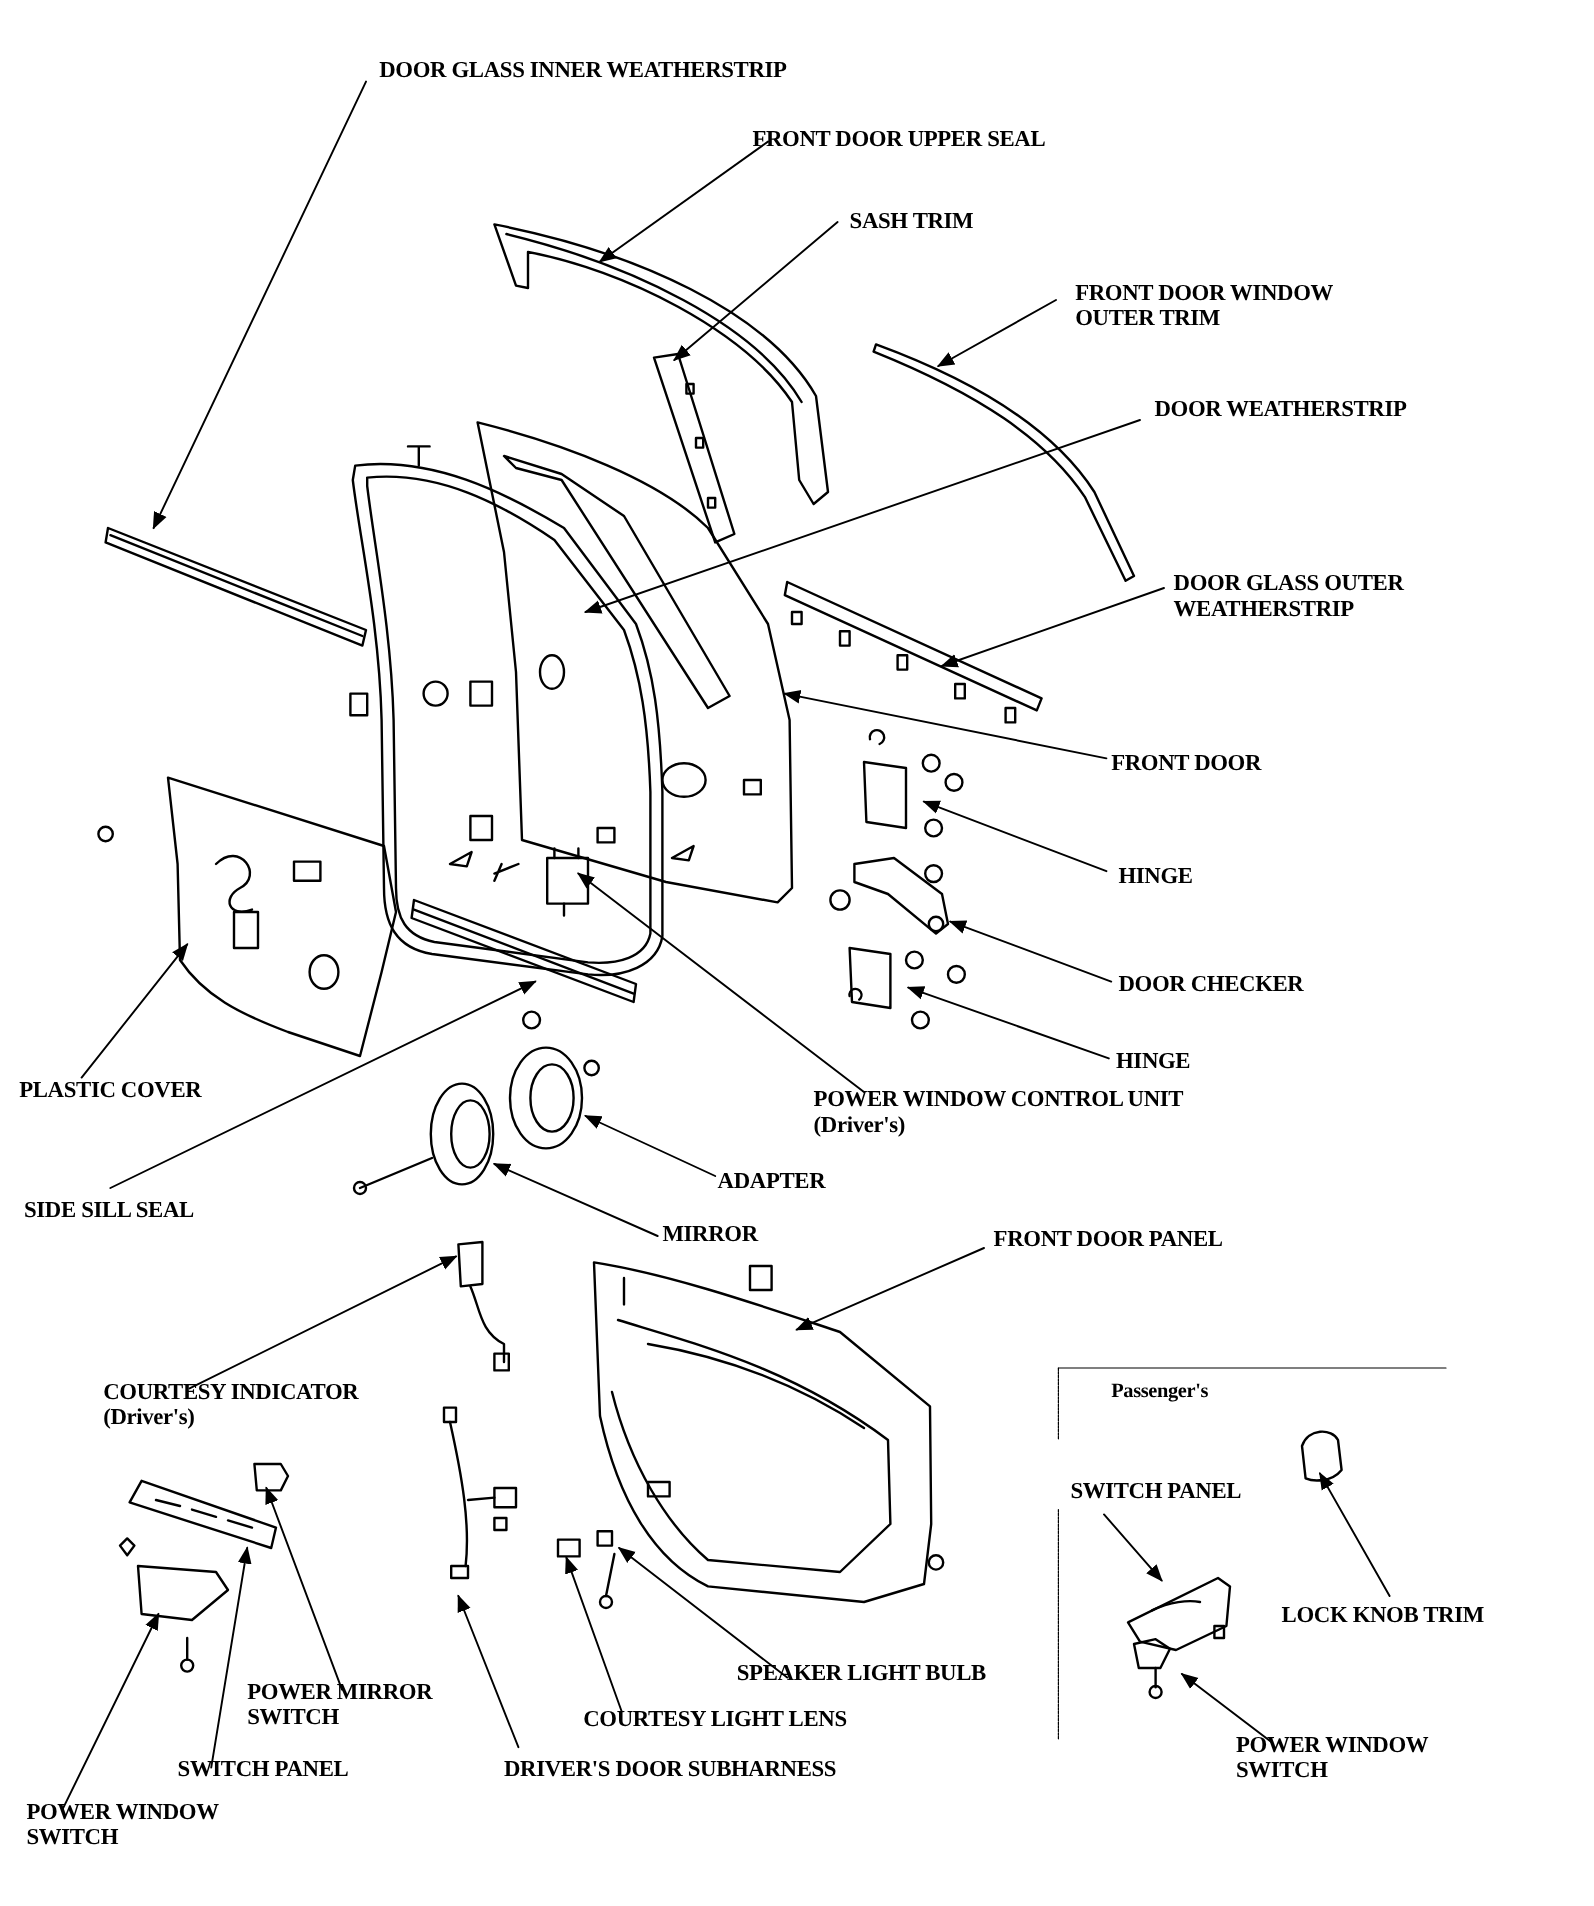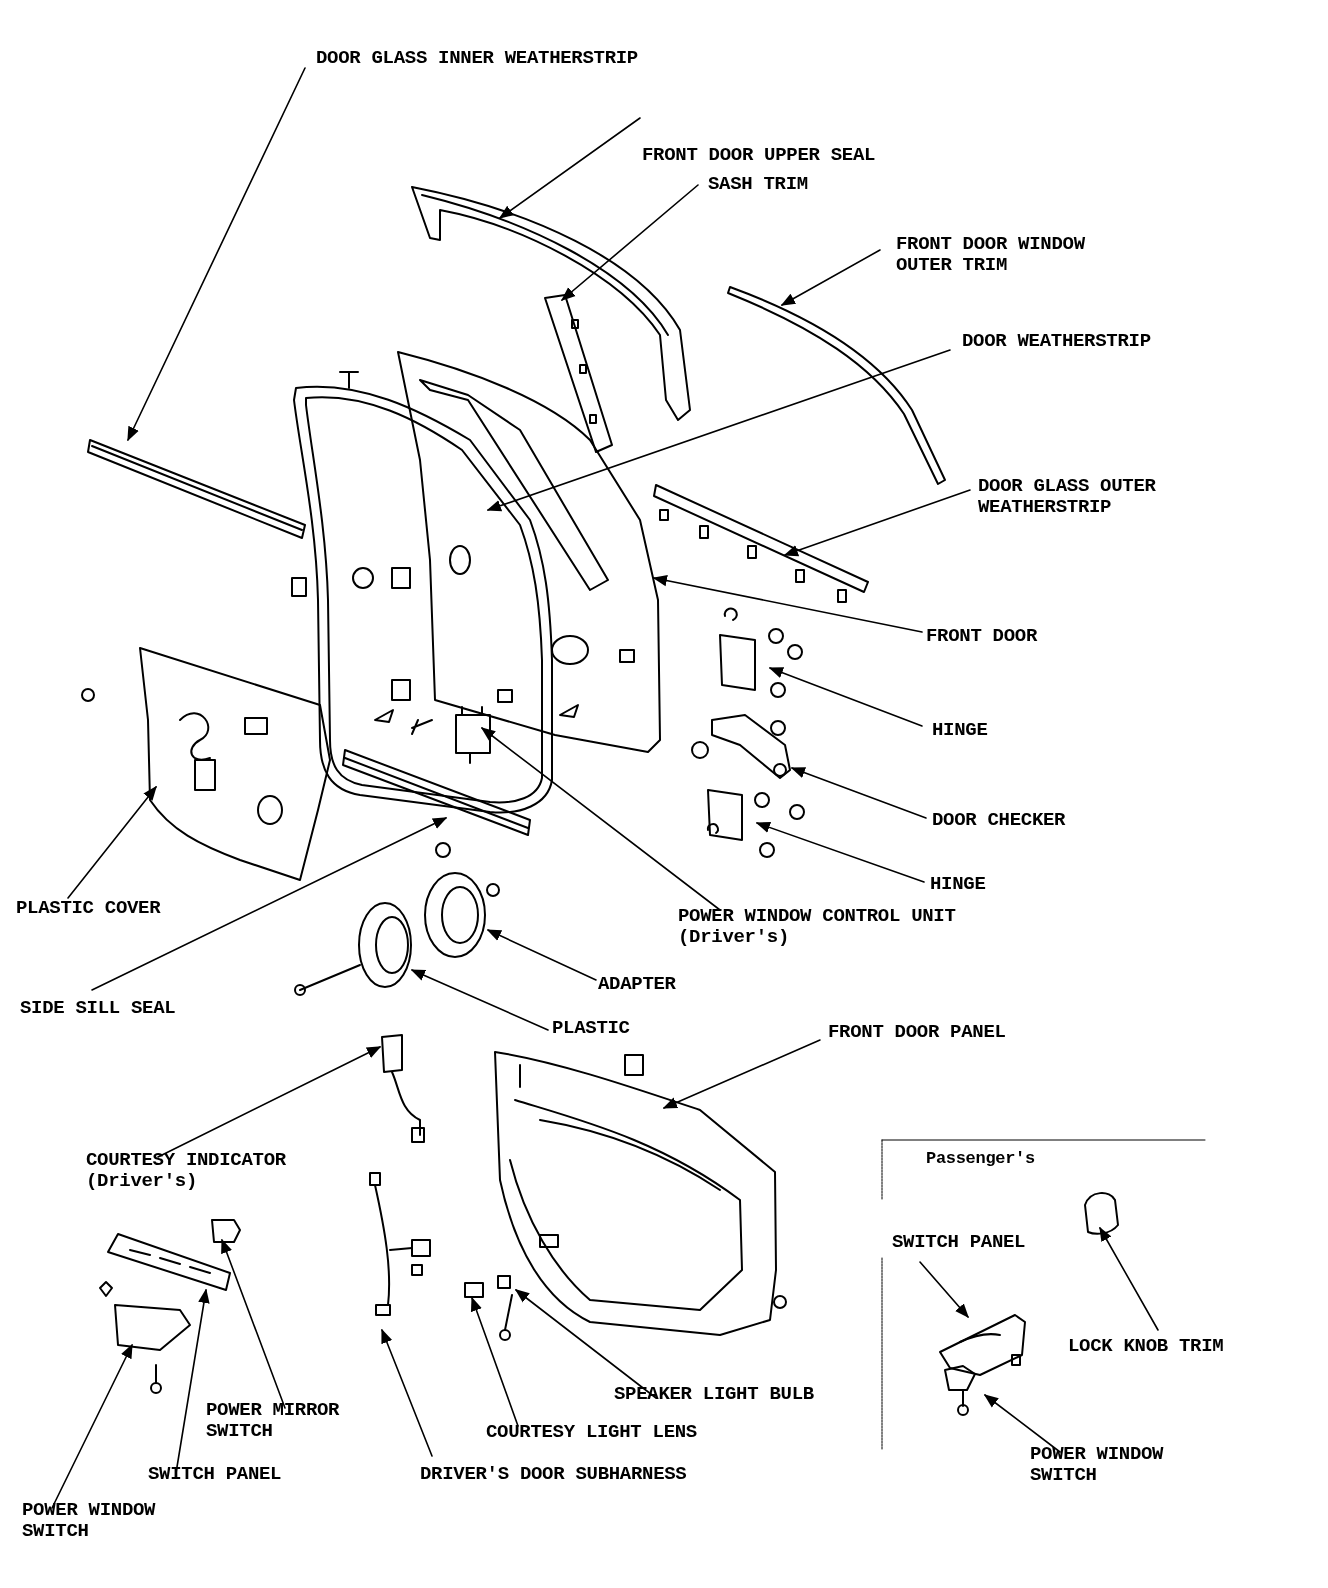--- a/index.html
+++ b/index.html
@@ -1,18 +1,18 @@
 <!DOCTYPE html>
 <html><head>
 <meta charset="utf-8">
 <style>
   html, body { margin: 0; padding: 0; background: #ffffff; }
   body { width: 1328px; height: 1588px; position: relative; overflow: hidden; font-family: "Liberation Sans", sans-serif; }
   #diagram { position: absolute; left: 0; top: 0; width: 1328px; height: 1588px; }
-  .lbl { position: absolute; font-family: Liberation Mono, monospace; font-weight: bold; font-size: 19px; line-height: 21px; color: #000; letter-spacing: -0.3px; white-space: pre; }
+  .lbl { position: absolute; font-family: Liberation Serif, serif; font-weight: bold; font-size: 19px; line-height: 21px; color: #000; letter-spacing: -0.3px; white-space: pre; }
   .lbl span { display: block; }
 </style>
 </head>
 <body>
 
 <svg id="diagram" viewBox="0 0 1328 1588" xmlns="http://www.w3.org/2000/svg">
   <defs>
     <marker id="ah" viewBox="0 0 10 10" refX="9" refY="5" markerWidth="9" markerHeight="9" orient="auto-start-reverse">
       <path d="M0,1 L10,5 L0,9 z" fill="#000"></path>
     </marker>
@@ -203,34 +203,34 @@
       <path d="M518,1426 L472,1298" marker-end="url(#ah)"></path>
       <path d="M656,1398 L516,1290" marker-end="url(#ah)"></path>
       <path d="M920,1262 L968,1317" marker-end="url(#ah)"></path>
       <path d="M1158,1330 L1100,1228" marker-end="url(#ah)"></path>
       <path d="M1060,1452 L985,1395" marker-end="url(#ah)"></path>
     </g>
   </g>
 </svg>
 
 <div class="lbl" style="left:316px;top:48px;"><span>DOOR GLASS INNER WEATHERSTRIP</span></div>
-<div class="lbl" style="left:642px;top:106px;margin-top:39px;"><span>FRONT DOOR UPPER SEAL</span></div>
+<div class="lbl" style="left:627px;top:106px;"><span>FRONT DOOR UPPER SEAL</span></div>
 <div class="lbl" style="left:708px;top:174px;"><span>SASH TRIM</span></div>
 <div class="lbl" style="left:896px;top:234px;"><span>FRONT DOOR WINDOW</span><span>OUTER TRIM</span></div>
 <div class="lbl" style="left:962px;top:331px;"><span>DOOR WEATHERSTRIP</span></div>
 <div class="lbl" style="left:978px;top:476px;"><span>DOOR GLASS OUTER</span><span>WEATHERSTRIP</span></div>
 <div class="lbl" style="left:926px;top:626px;"><span>FRONT DOOR</span></div>
 <div class="lbl" style="left:932px;top:720px;"><span>HINGE</span></div>
 <div class="lbl" style="left:932px;top:810px;"><span>DOOR CHECKER</span></div>
 <div class="lbl" style="left:930px;top:874px;"><span>HINGE</span></div>
 <div class="lbl" style="left:16px;top:898px;"><span>PLASTIC COVER</span></div>
 <div class="lbl" style="left:678px;top:906px;"><span>POWER WINDOW CONTROL UNIT</span><span>(Driver's)</span></div>
 <div class="lbl" style="left:598px;top:974px;"><span>ADAPTER</span></div>
 <div class="lbl" style="left:20px;top:998px;"><span>SIDE SILL SEAL</span></div>
-<div class="lbl" style="left:552px;top:1018px;"><span>PLASTIC</span></div>
+<div class="lbl" style="left:552px;top:1018px;"><span>MIRROR</span></div>
 <div class="lbl" style="left:828px;top:1022px;"><span>FRONT DOOR PANEL</span></div>
 <div class="lbl" style="left:86px;top:1150px;"><span>COURTESY INDICATOR</span><span>(Driver's)</span></div>
 <div class="lbl" style="left:886px;top:1148px;font-size:17px;margin-left:40px;"><span>Passenger's</span></div>
 <div class="lbl" style="left:892px;top:1232px;"><span>SWITCH PANEL</span></div>
 <div class="lbl" style="left:1068px;top:1336px;"><span>LOCK KNOB TRIM</span></div>
 <div class="lbl" style="left:614px;top:1384px;"><span>SPEAKER LIGHT BULB</span></div>
 <div class="lbl" style="left:206px;top:1400px;"><span>POWER MIRROR</span><span>SWITCH</span></div>
 <div class="lbl" style="left:486px;top:1422px;"><span>COURTESY LIGHT LENS</span></div>
 <div class="lbl" style="left:1030px;top:1444px;"><span>POWER WINDOW</span><span>SWITCH</span></div>
 <div class="lbl" style="left:148px;top:1464px;"><span>SWITCH PANEL</span></div>

